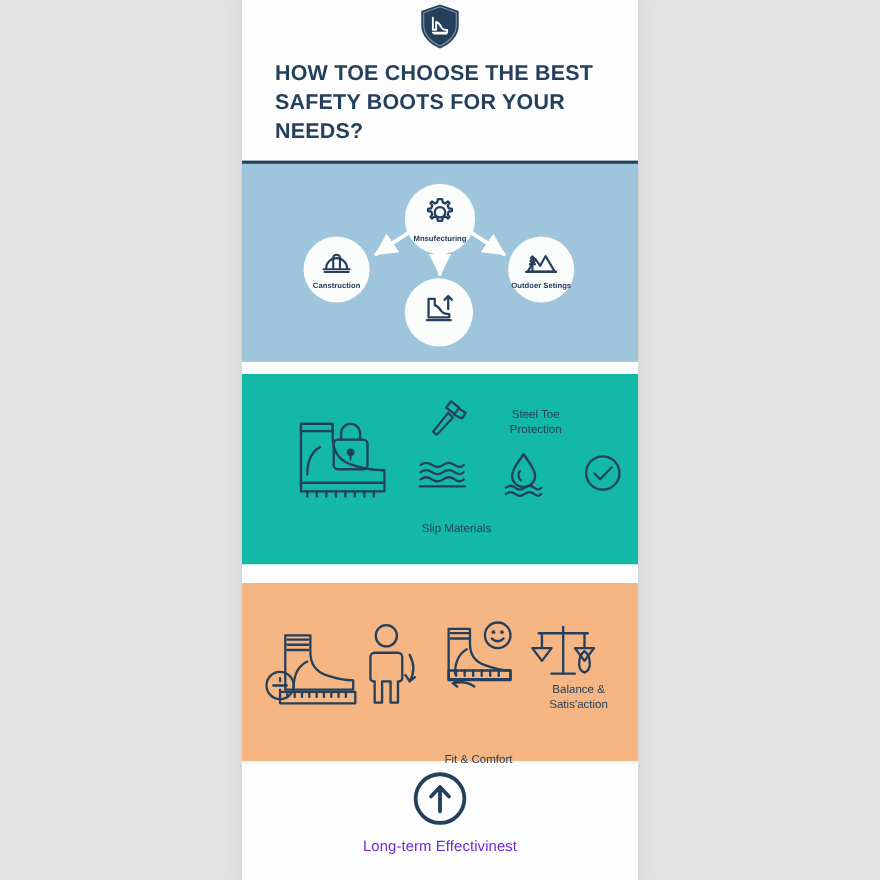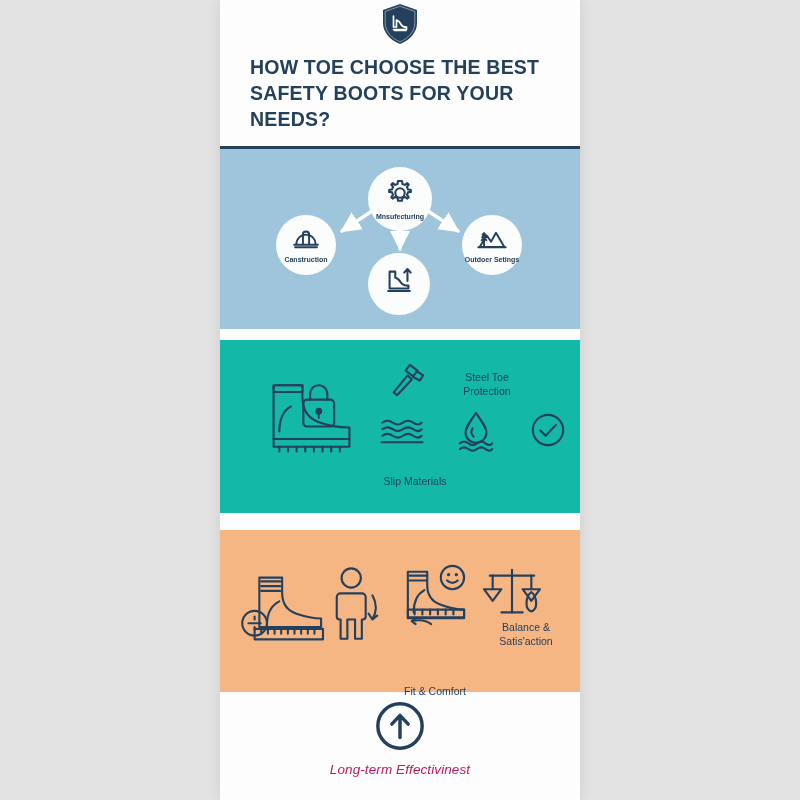--- a/index.html
+++ b/index.html
@@ -137,23 +137,22 @@
     position: absolute;
     left: 0;
     top: 700px;
     width: 360px;
     text-align: center;
   }
   .footer-icon { display: flex; justify-content: center; }
   .footer-label {
     margin-top: 10px;
     font-size: 13.5px;
-    color: #be185d;
+    color: #6d28d9;
     letter-spacing: 0.1px;
-    font-style: italic;
   }
 </style>
 </head>
 <body>
 
 <div class="stage">
   <div class="card">
 
     <div class="header">
       <div class="logo-wrap">

